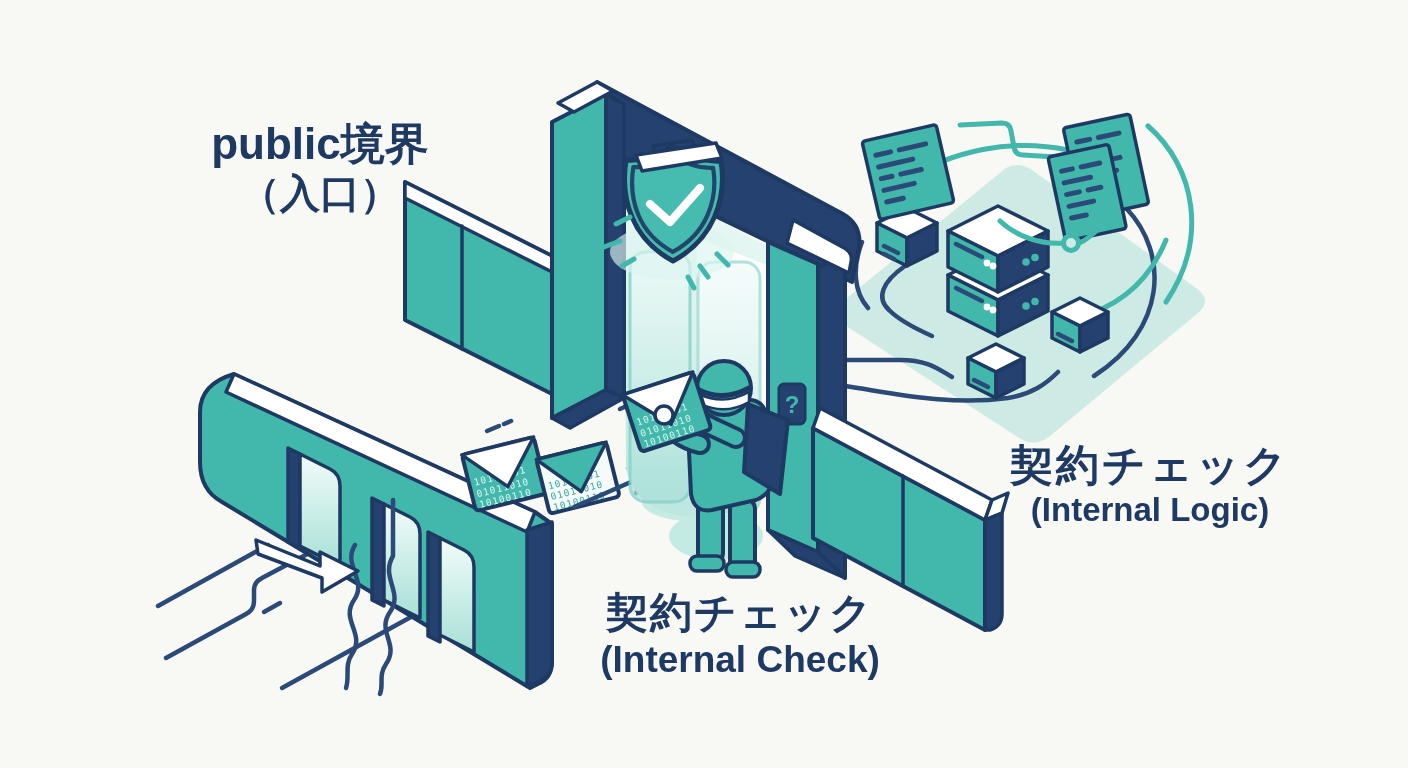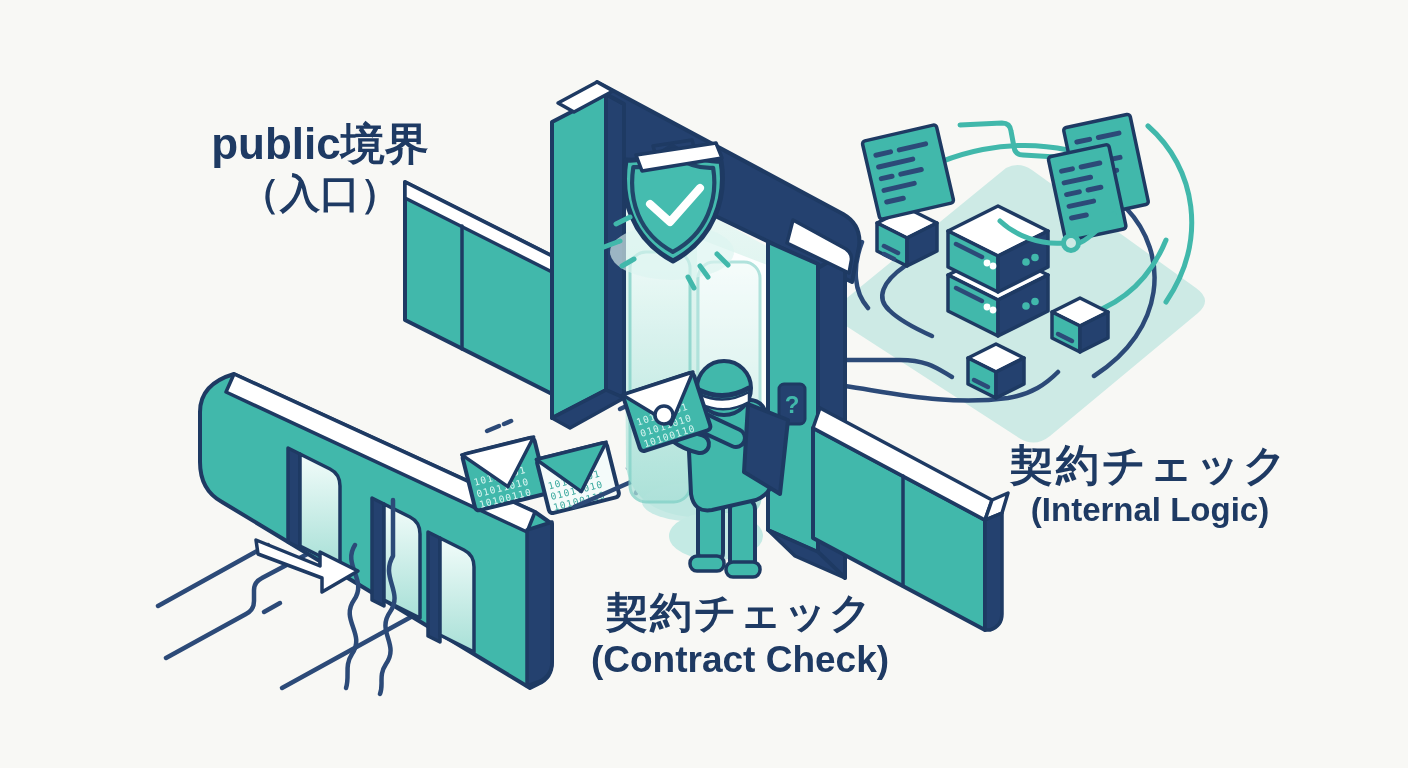--- a/index.html
+++ b/index.html
@@ -306,19 +306,19 @@
     </g>
   </g>
 </svg>
 
   <div class="lbl" id="lbl-public">
     <span class="t1">public境界</span>
     <span class="t2">（入口）</span>
   </div>
   <div class="lbl" id="lbl-contract">
     <span class="t1">契約チェック</span>
-    <span class="t2">(Contract Check)</span>
+    <span class="t2">(Internal Check)</span>
   </div>
   <div class="lbl" id="lbl-internal">
     <span class="t1">契約チェック</span>
     <span class="t2">(Internal Logic)</span>
   </div>
 </div>
 
 </body></html>

